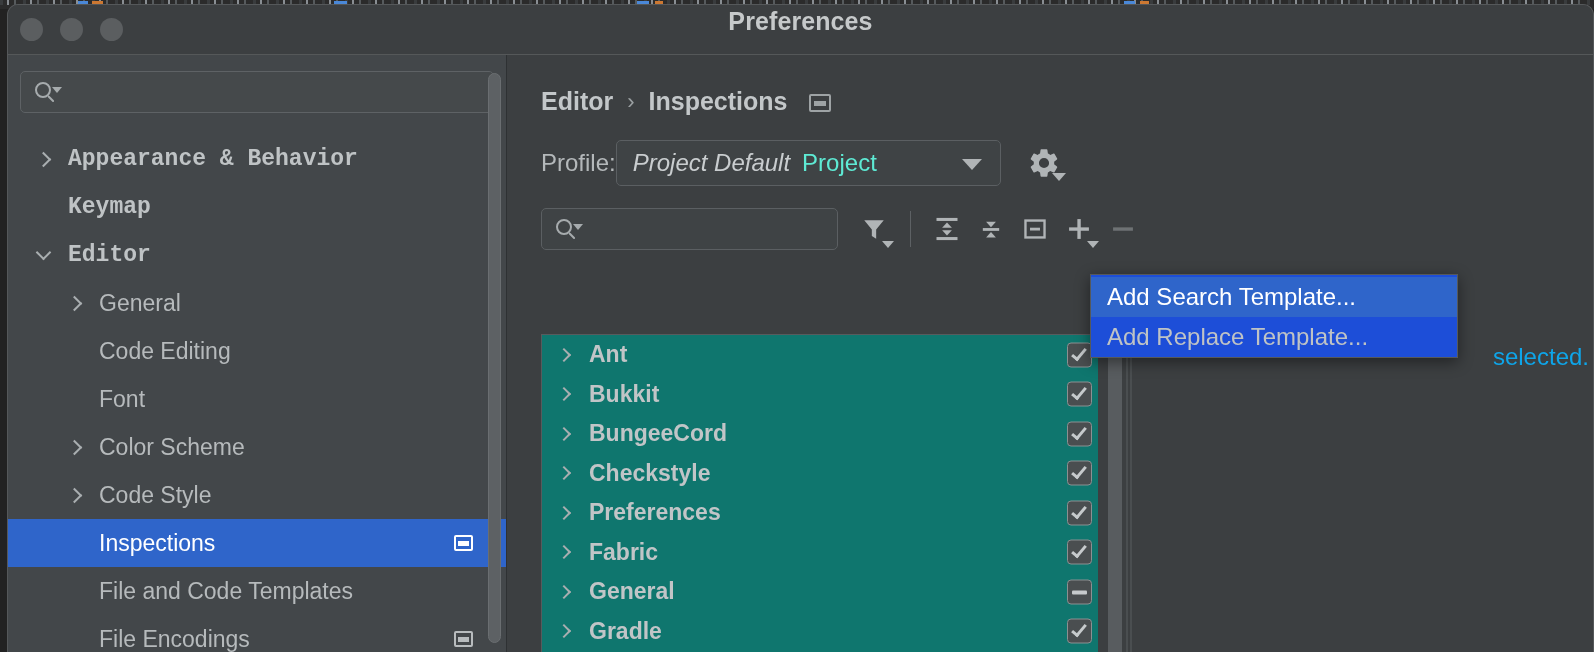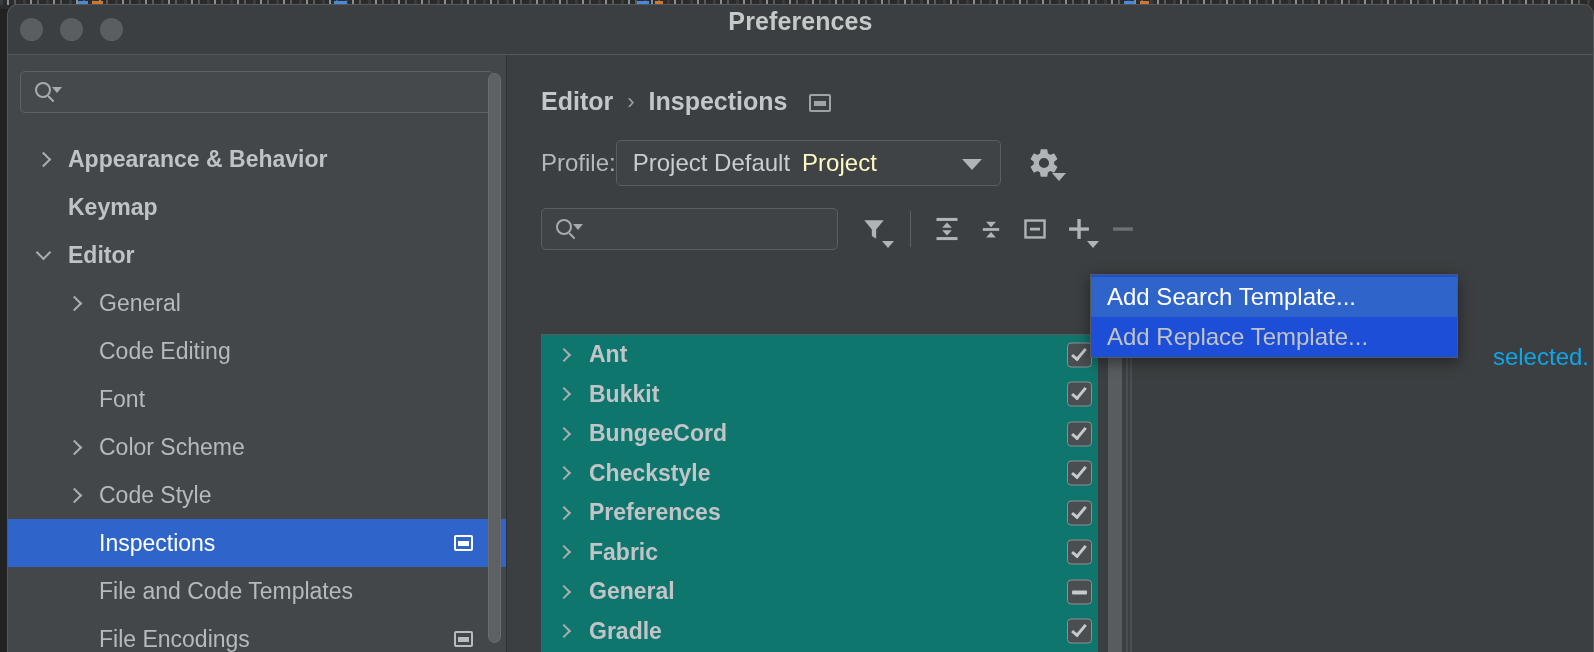--- a/index.html
+++ b/index.html
@@ -106,21 +106,21 @@
     position: relative;
     height: 48px;
     display: flex; align-items: center;
     padding-left: 28px;
     color: #b6babc;
     font-size: 23px;
     white-space: nowrap;
   }
   .tree-row.lvl1 { padding-left: 28px; }
   .tree-row.lvl2 { padding-left: 59px; }
-  .tree-row.bold { font-weight: bold; color: #bfc3c5; }
+  .tree-row.bold { font-weight: bold; color: #bfc3c5; font-family: Liberation Mono, monospace; }
   .tree-row.selected { background: #2f65ca; color: #ffffff; }
   .tree-row.selected .chev { border-color: #ffffff; }
   .chev {
     width: 11px; height: 11px; flex: none;
     border-right: 2.6px solid #a9aeb0;
     border-bottom: 2.6px solid #a9aeb0;
     transform: rotate(-45deg);
     margin-right: 19px;
     margin-left: 2px;
   }
@@ -184,22 +184,22 @@
   .profile-label { color: #b4b8ba; font-size: 24px; }
   .combo {
     position: relative;
     width: 385px; height: 46px;
     background: #3f4345;
     border: 1px solid #5b5f62;
     border-radius: 5px;
     display: flex; align-items: center;
     padding: 0 16px;
   }
-  .combo .val { color: #c9cdcf; font-size: 24px; }
-  .combo .scope { color: #fef9c3; font-size: 24px; margin-left: 12px; }
+  .combo .val { color: #c9cdcf; font-size: 24px; font-style: italic; }
+  .combo .scope { color: #5eead4; font-size: 24px; margin-left: 12px; }
   .combo .arrow {
     position: absolute; right: 18px; top: 50%; margin-top: -4px;
     width: 0; height: 0;
     border-left: 10px solid transparent;
     border-right: 10px solid transparent;
     border-top: 11px solid #b0b4b6;
   }
   .gear {
     position: relative; margin-left: 26px;
     width: 34px; height: 34px;

